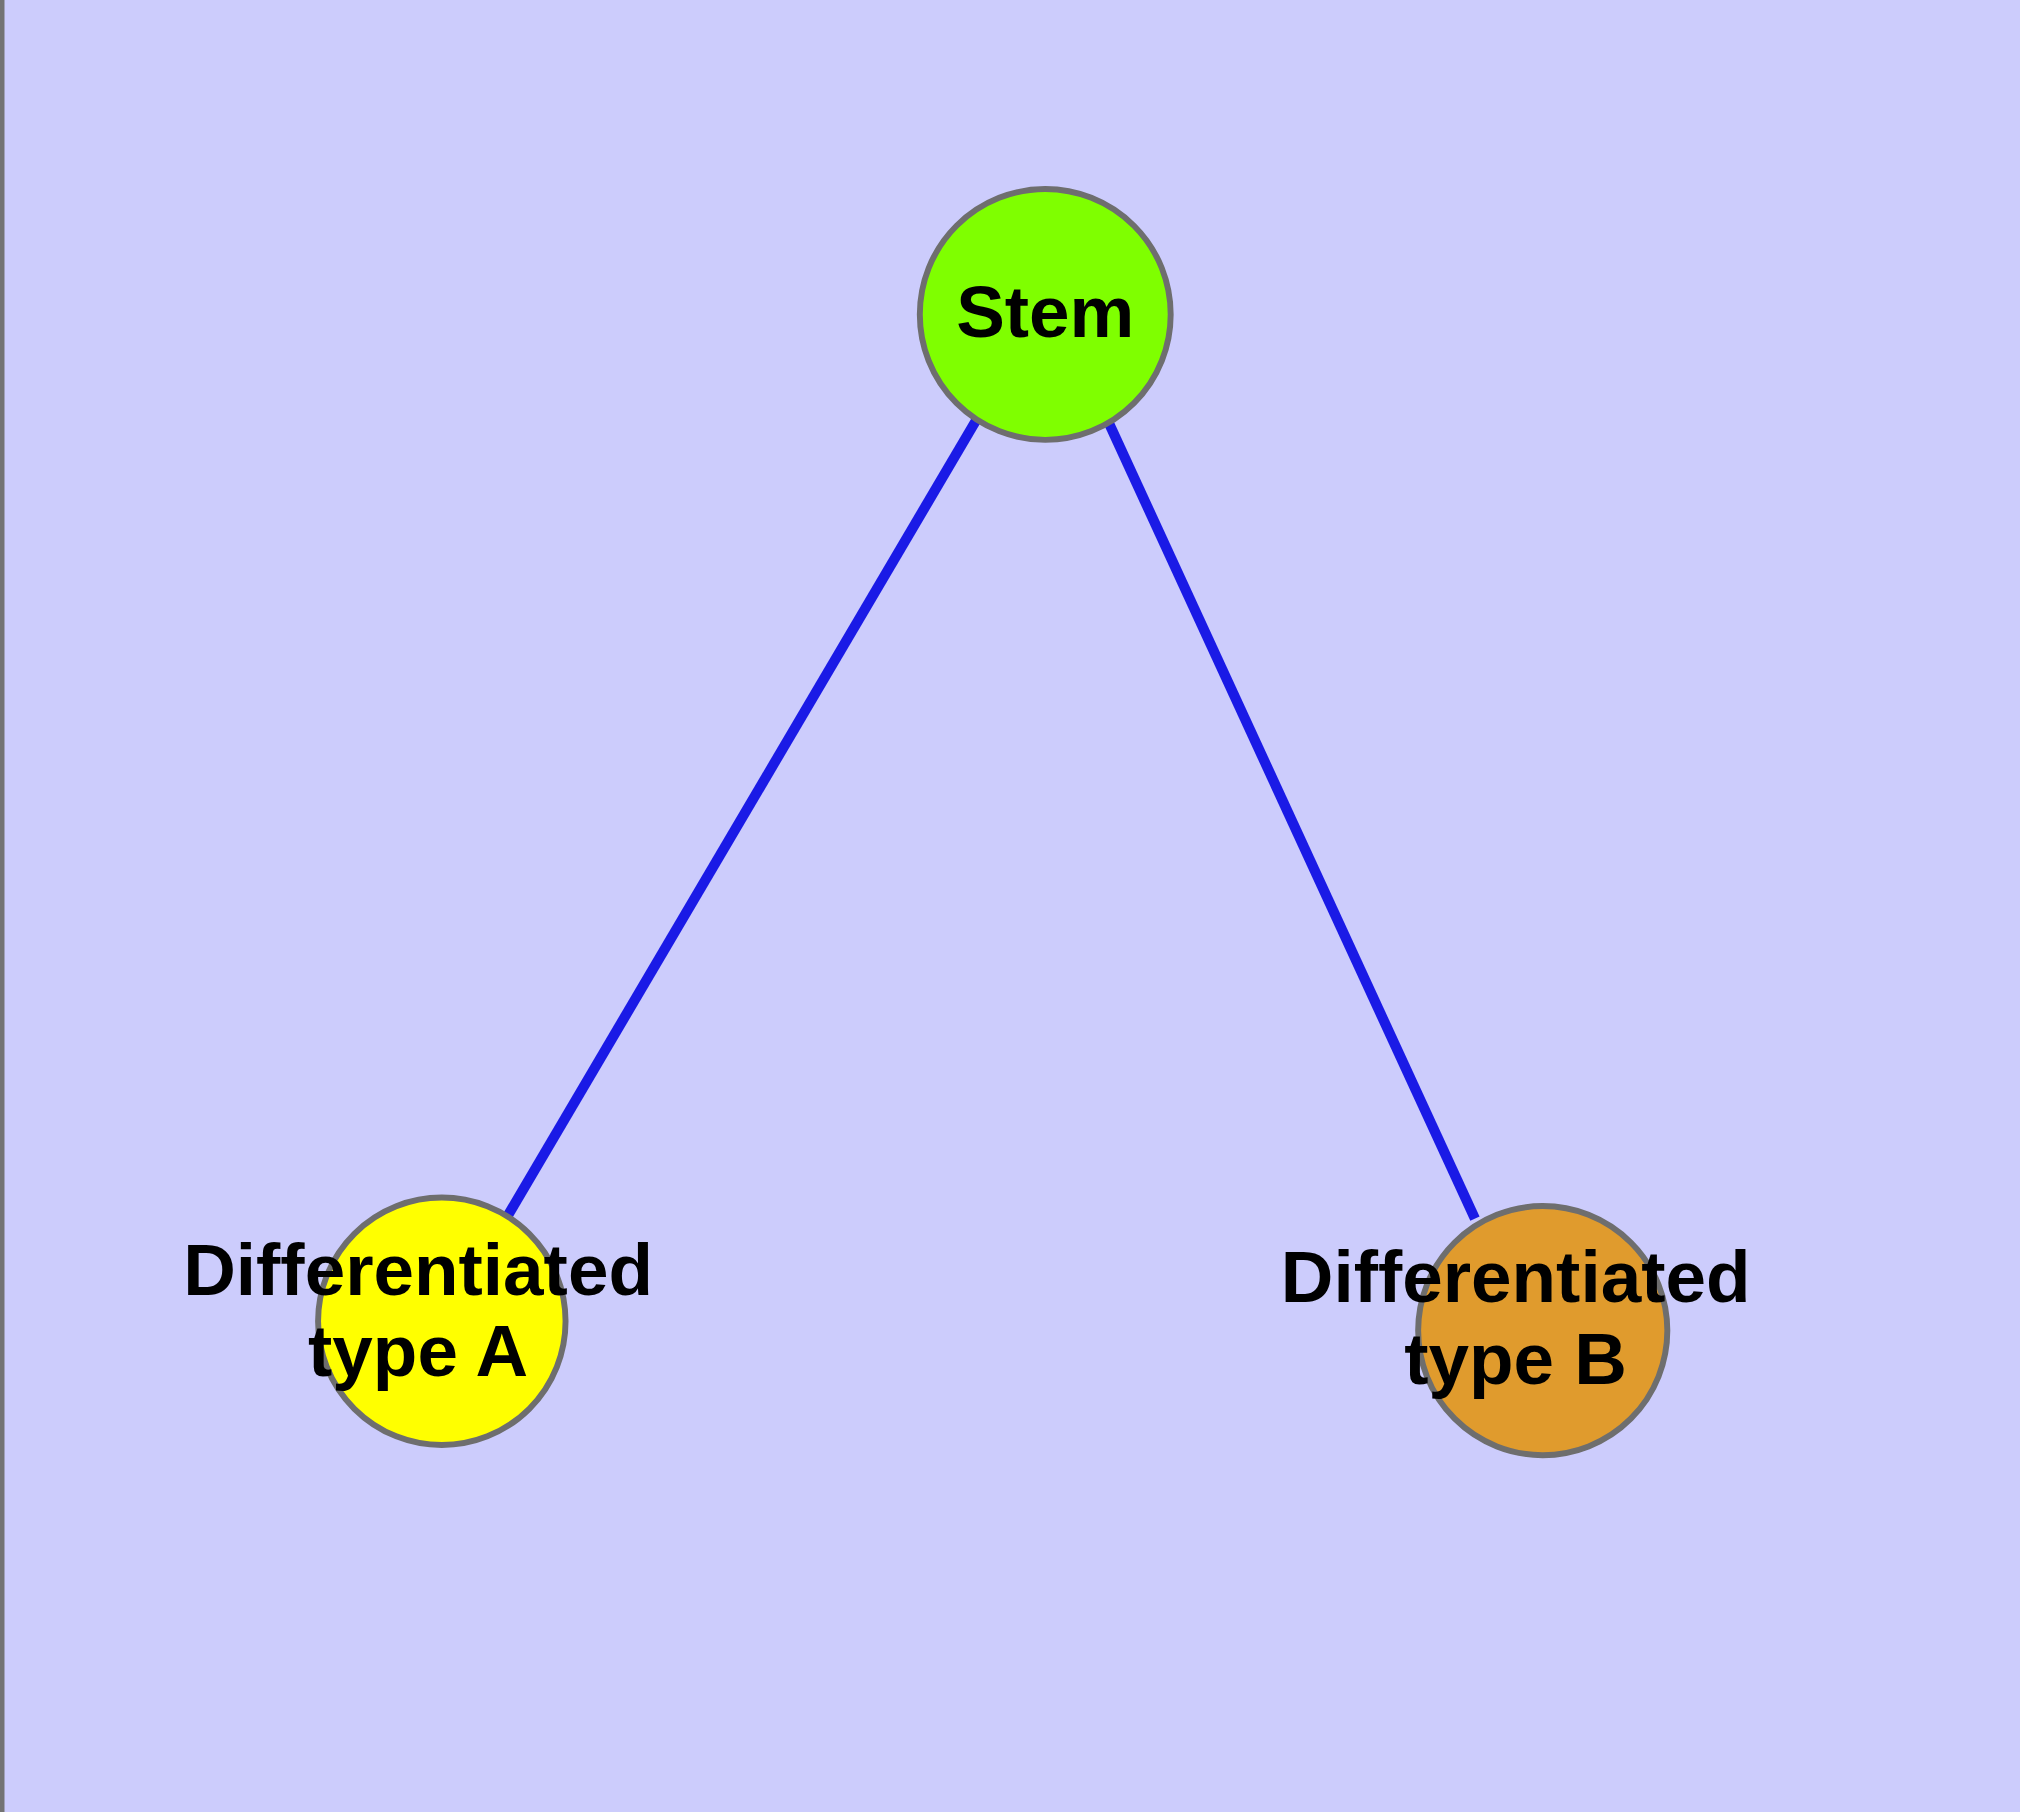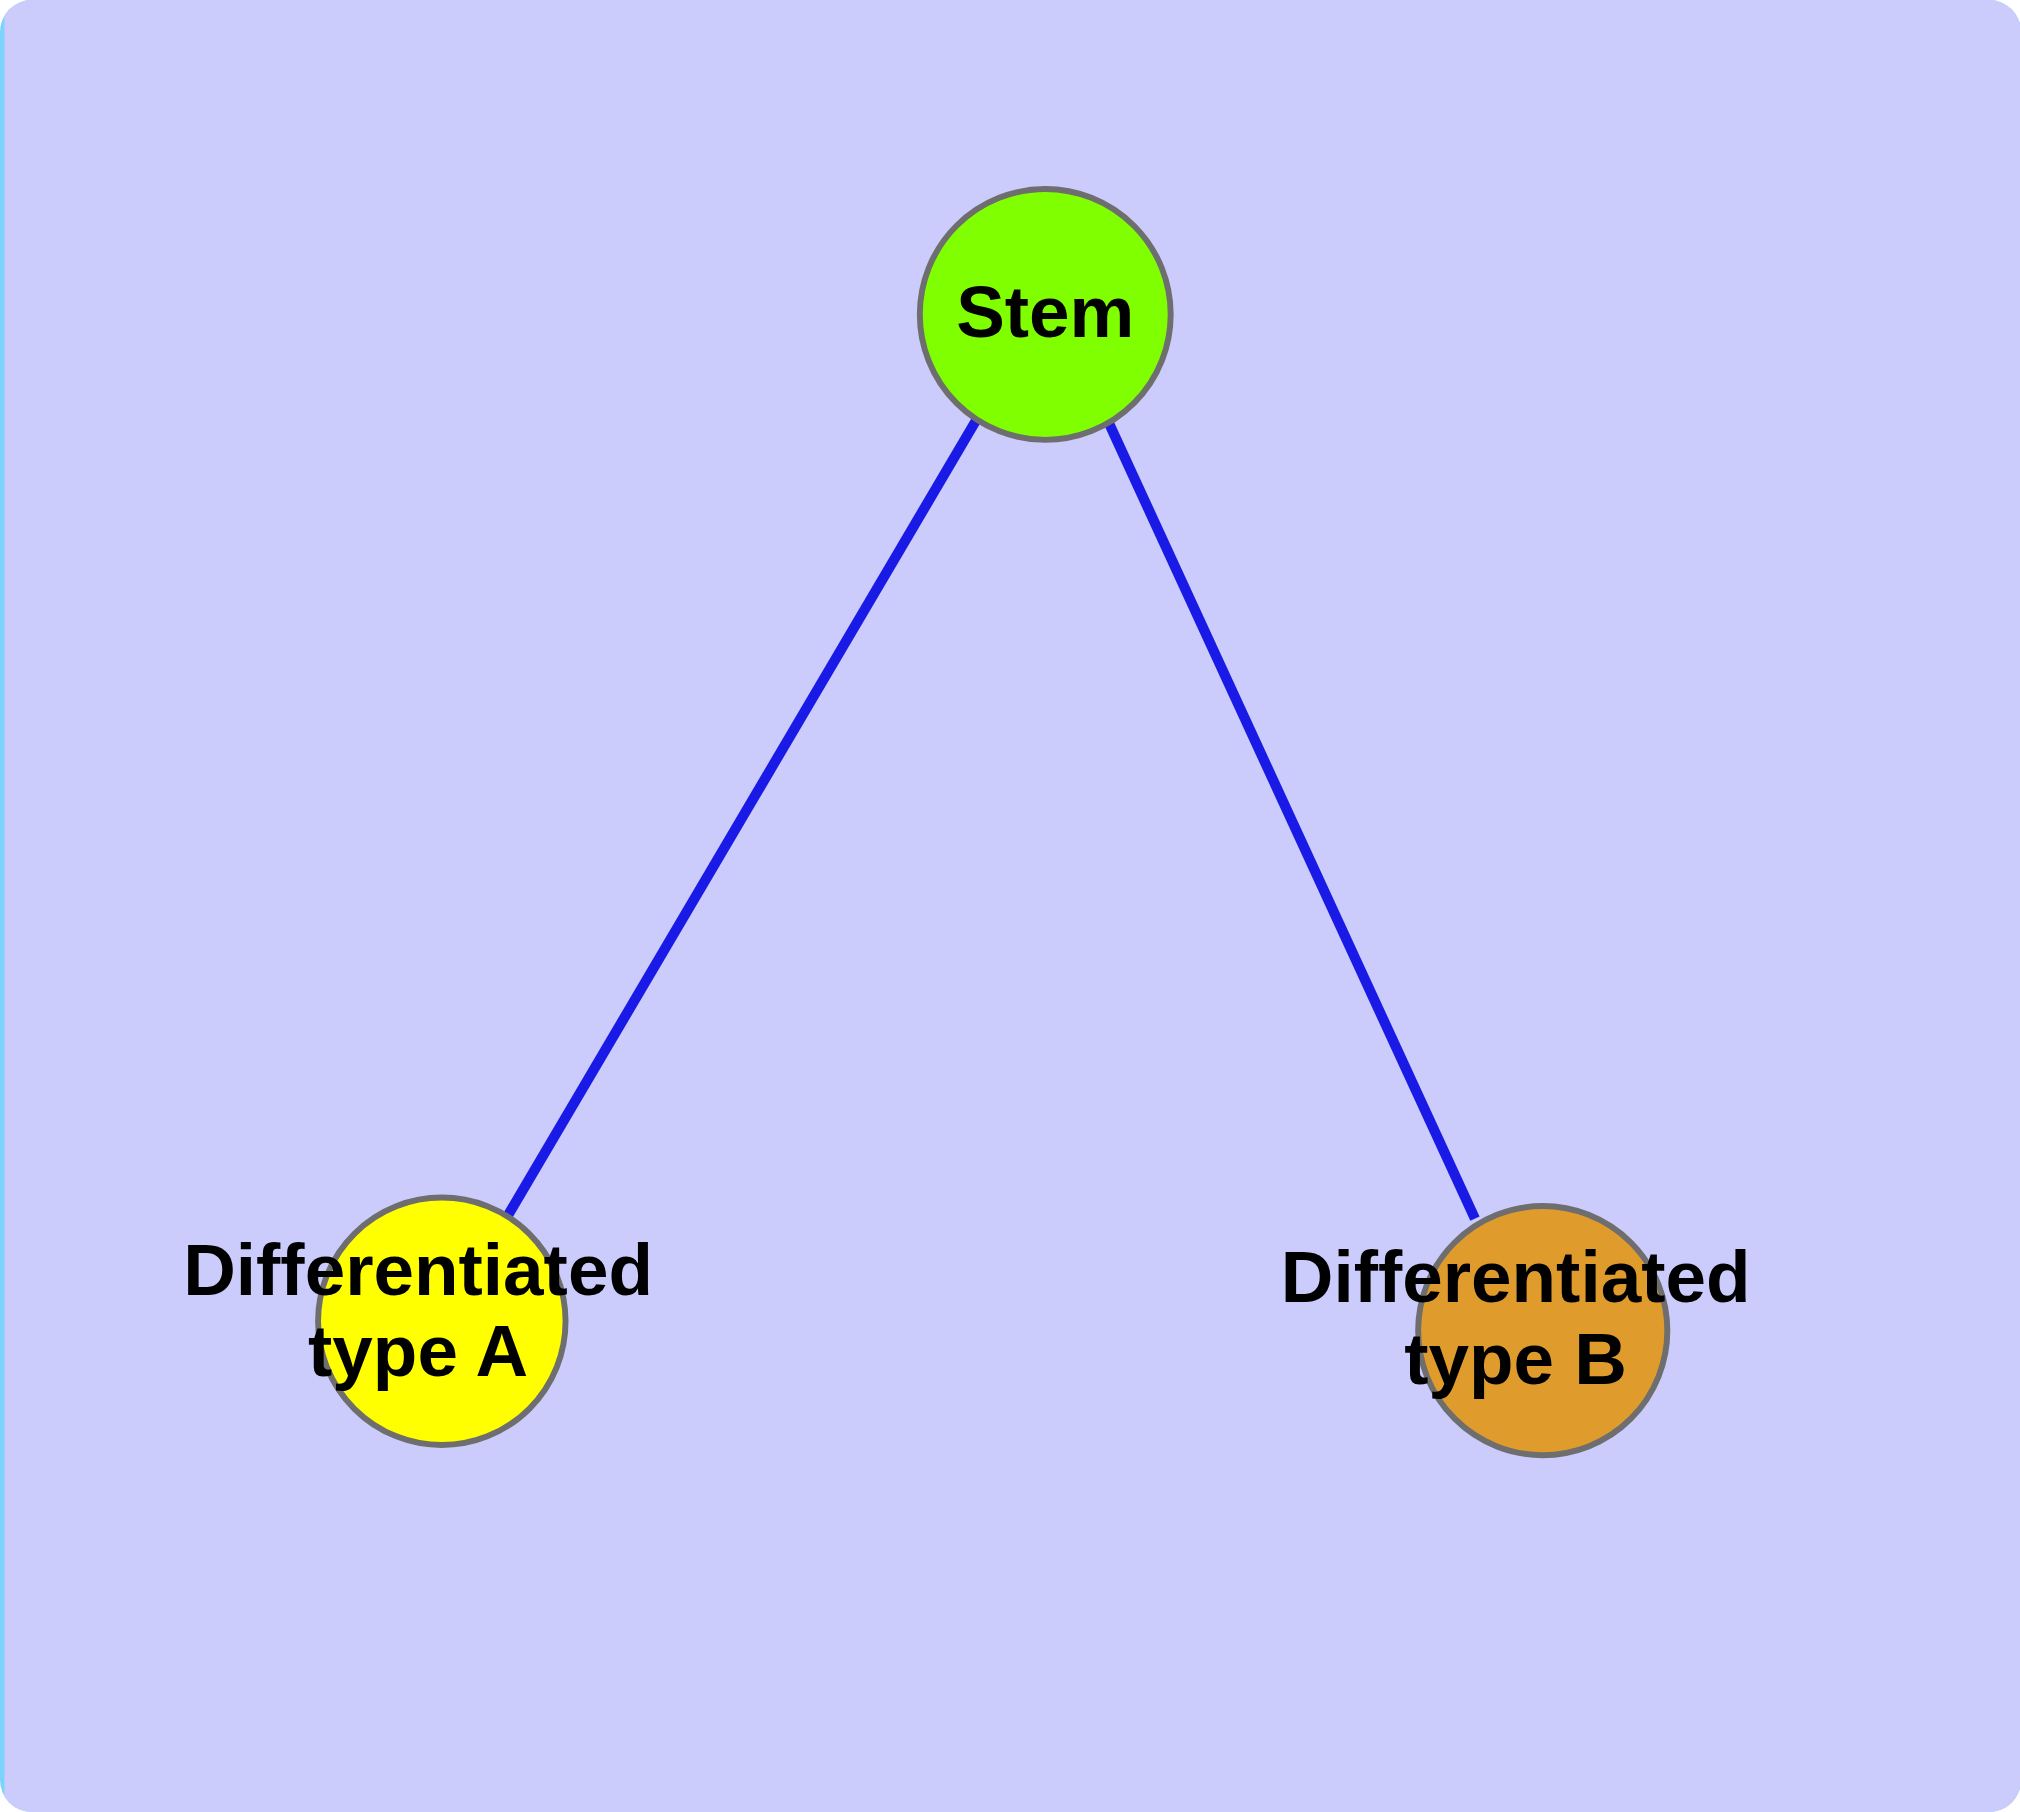--- a/index.html
+++ b/index.html
@@ -30,21 +30,21 @@
     font-family: "Liberation Sans", sans-serif;
     font-weight: bold;
     fill: #000000;
     text-anchor: middle;
     dominant-baseline: middle;
   }
 </style>
 </head>
 <body>
 
-<div id="canvas" style="width: 2021px; height: 1812px; background: #7dd3fc; border-radius: 32px;">
+<div id="canvas" style="width: 2021px; height: 1812px; background: #737373;">
   <svg id="graph-svg" viewBox="0 0 2384 2138" xmlns="http://www.w3.org/2000/svg" style="width: 2021px; height: 1812px;">
 
     <rect id="bg-rect" x="5" y="0" width="2379" height="2138" fill="#CCCCFC"></rect>
 
     <g id="edges-layer">
         <line x1="1152" y1="495" x2="599" y2="1434" stroke="#1A1AE6" stroke-width="12" stroke-linecap="butt"></line>
         <line x1="1308" y1="499" x2="1740" y2="1438" stroke="#1A1AE6" stroke-width="12" stroke-linecap="butt"></line>
       </g>
 
     <g id="nodes-layer">

